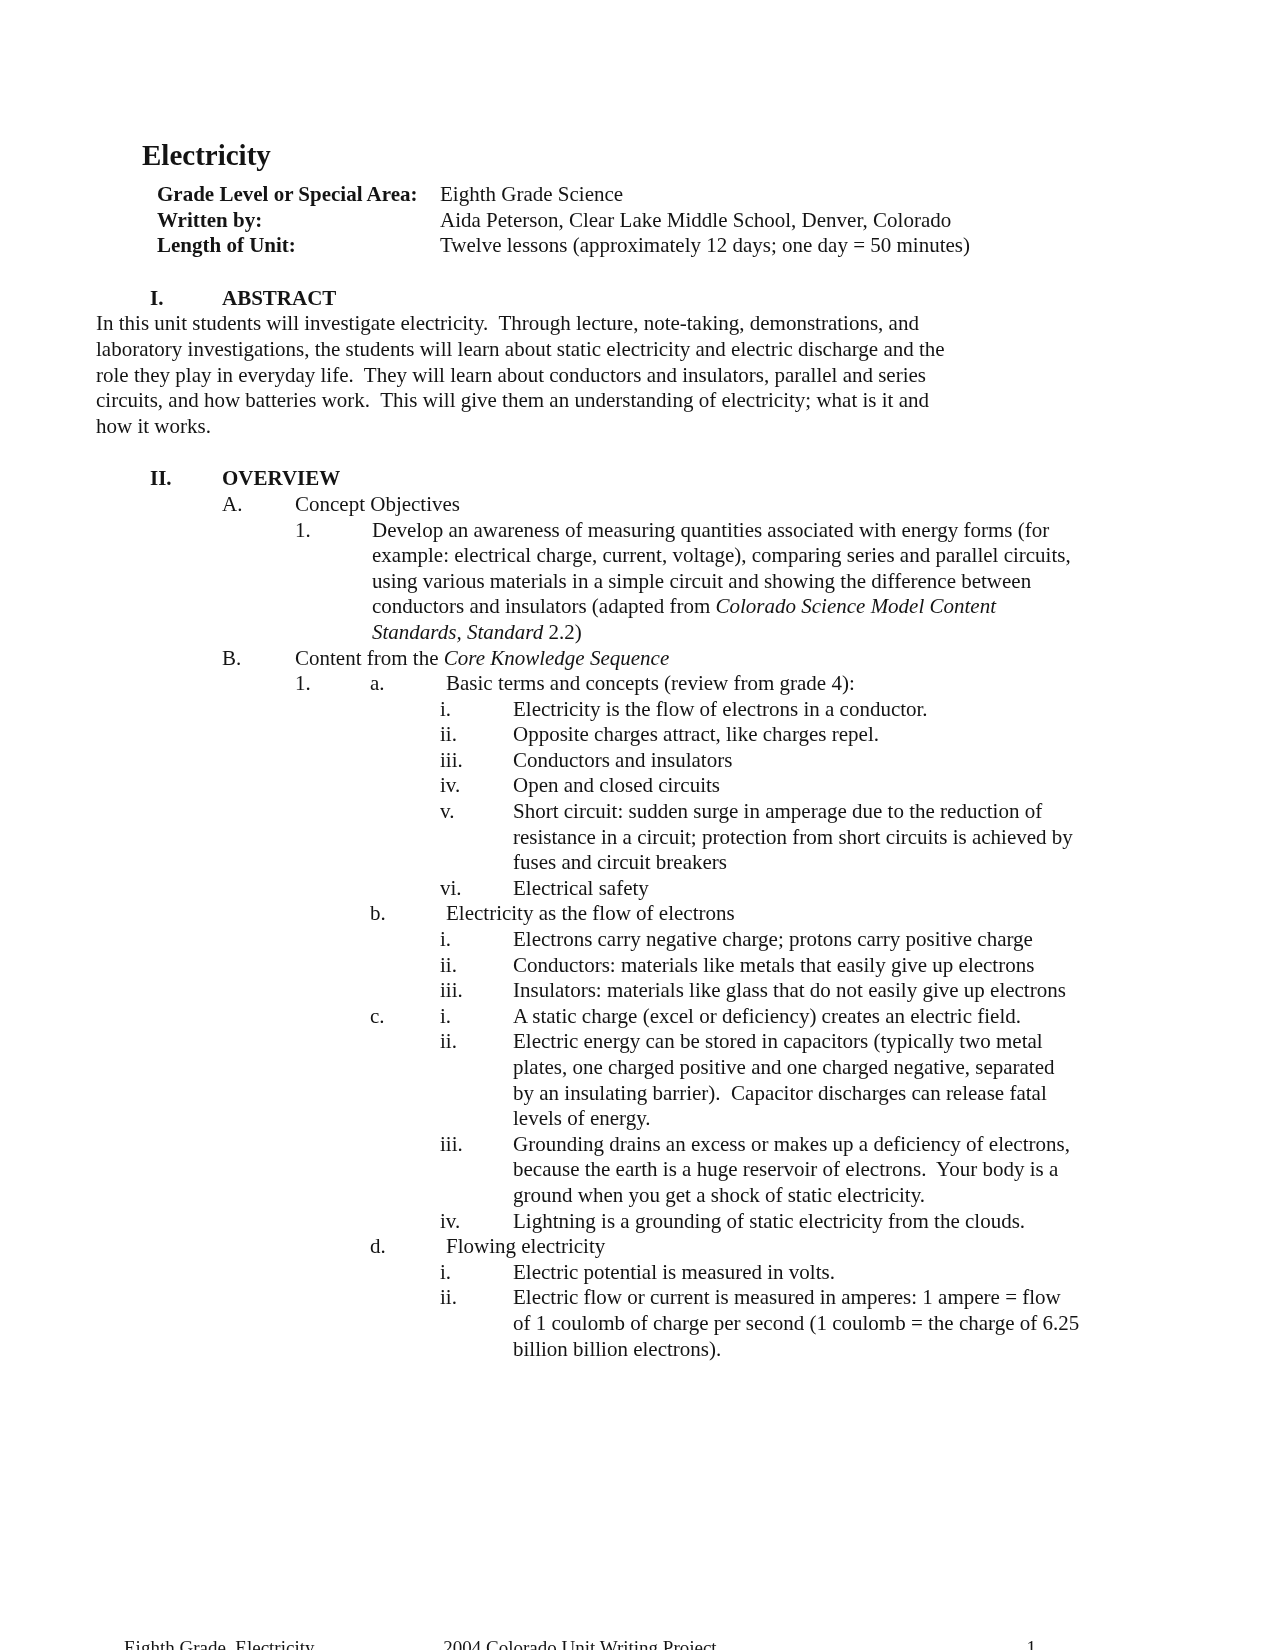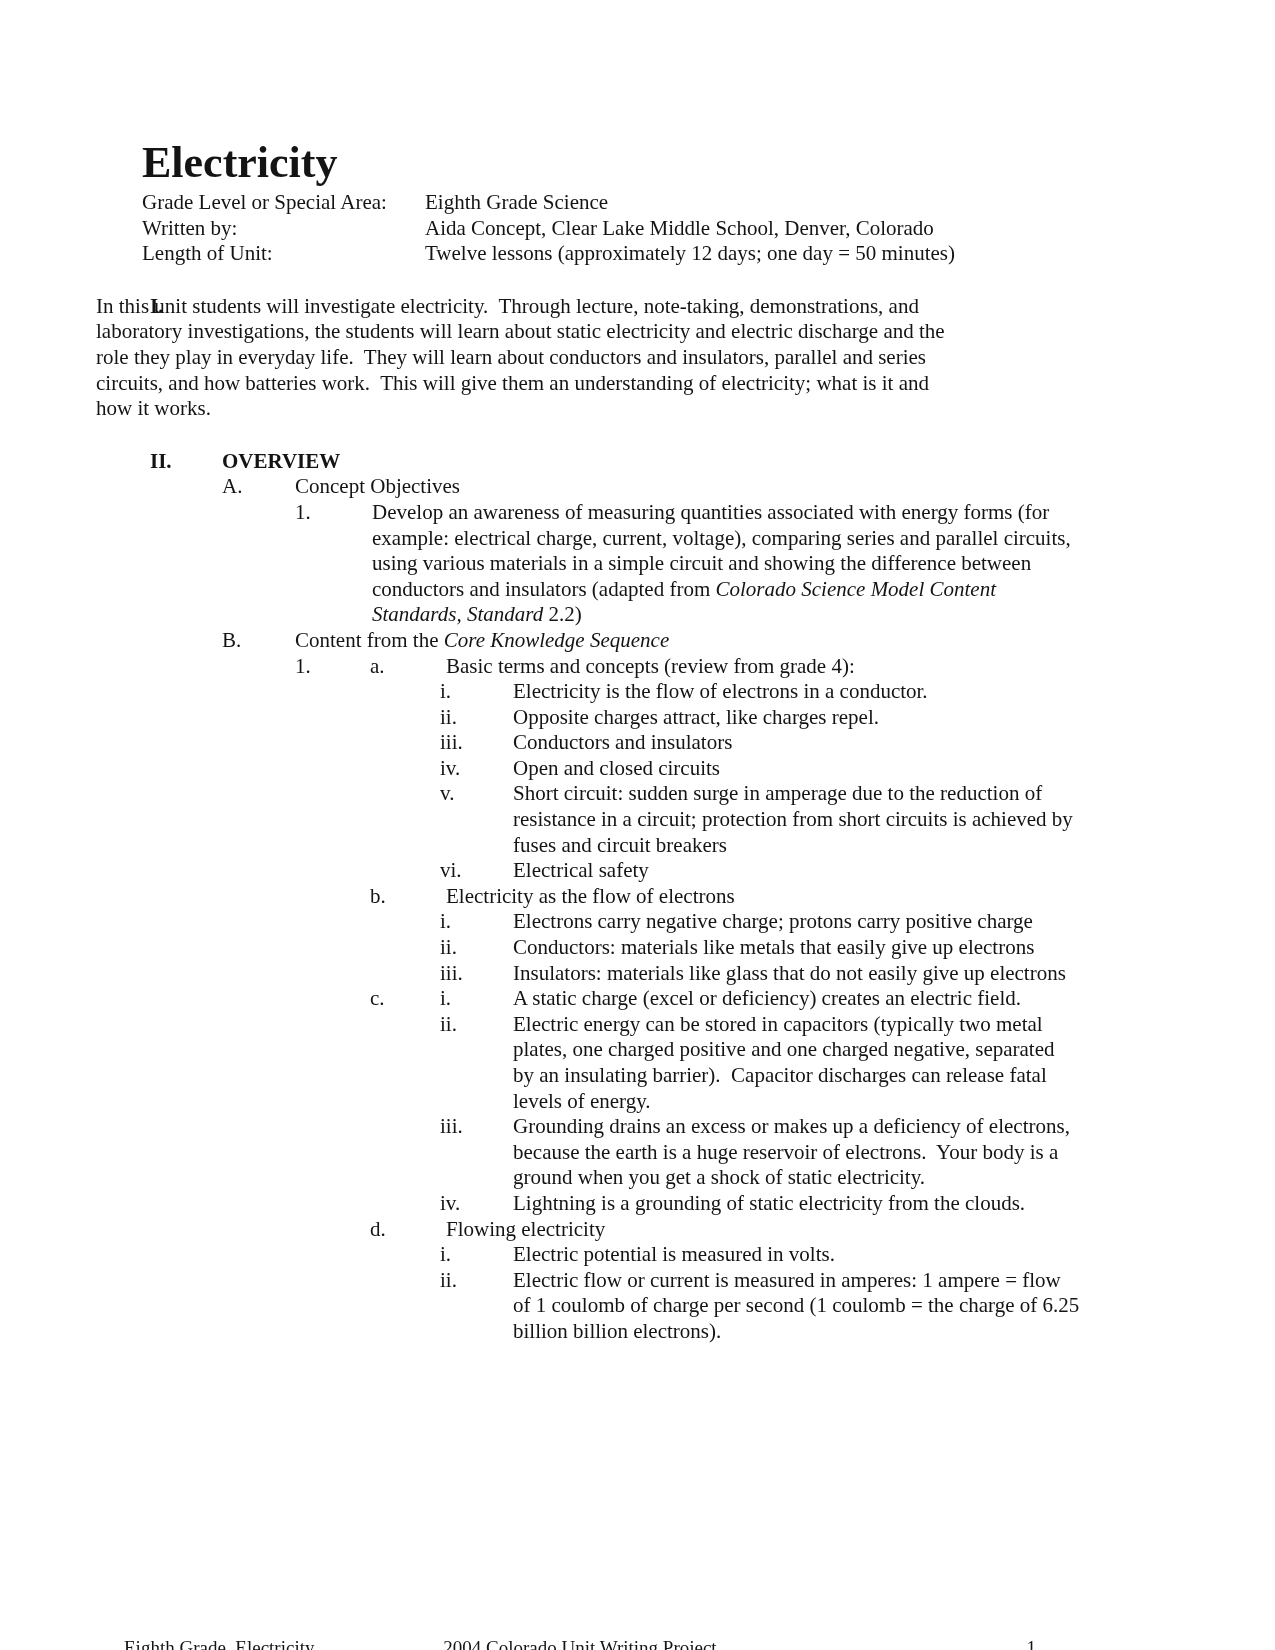--- a/index.html
+++ b/index.html
@@ -8,26 +8,26 @@
     width:1275px; height:1650px;
     margin:0 auto;
     background:#ffffff;
     font-family:"Liberation Serif", serif;
     font-size:21px; line-height:25.6px;
     color:#141414;
     overflow:hidden;
   }
   .content { padding-top:130px; }
   .doc-title {
-    margin:12px 0 6px 142px;
-    font-size:44px; line-height:42px;
+    margin:4px 0 6px 142px;
+    font-size:29px; line-height:42px;
     font-weight:bold;
   }
   .meta-row { display:flex; margin-left:142px; }
-  .meta-label { font-weight:normal; width:283px; flex:0 0 283px; }
+  .meta-label { font-weight:bold; width:283px; flex:0 0 283px;margin-left:15px; }
   .meta-value { white-space:pre-wrap; }
 
   .row { position:relative; }
   .row .marker { position:absolute; left:var(--m); top:0; white-space:pre; }
   .row .text {
     margin-left:var(--t);
     max-width:calc(1080px - var(--t));
     white-space:pre-wrap;
   }
   .sect { --m:150px; --t:222px; margin-top:27px; }
@@ -62,29 +62,30 @@
   <div class="content">
 
     <h1 class="doc-title">Electricity</h1>
 
     <div class="meta-row">
       <span class="meta-label">Grade Level or Special Area:</span>
       <span class="meta-value">Eighth Grade Science</span>
     </div>
     <div class="meta-row">
       <span class="meta-label">Written by:</span>
-      <span class="meta-value">Aida Concept, Clear Lake Middle School, Denver, Colorado</span>
+      <span class="meta-value">Aida Peterson, Clear Lake Middle School, Denver, Colorado</span>
     </div>
     <div class="meta-row">
       <span class="meta-label">Length of Unit:</span>
       <span class="meta-value">Twelve lessons (approximately 12 days; one day = 50 minutes)</span>
     </div>
 
     <div class="row sect">
       <span class="marker">I.</span>
+      <div class="text">ABSTRACT</div>
     </div>
     <div class="para">In this unit students will investigate electricity.  Through lecture, note-taking, demonstrations, and laboratory investigations, the students will learn about static electricity and electric discharge and the role they play in everyday life.  They will learn about conductors and insulators, parallel and series circuits, and how batteries work.  This will give them an understanding of electricity; what is it and how it works.</div>
 
     <div class="row sect">
       <span class="marker">II.</span>
       <div class="text">OVERVIEW</div>
     </div>
 
     <div class="row lvA">
         <span class="marker">A.</span>

